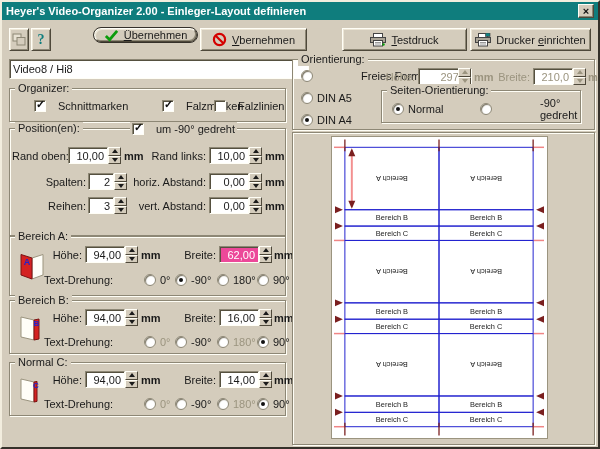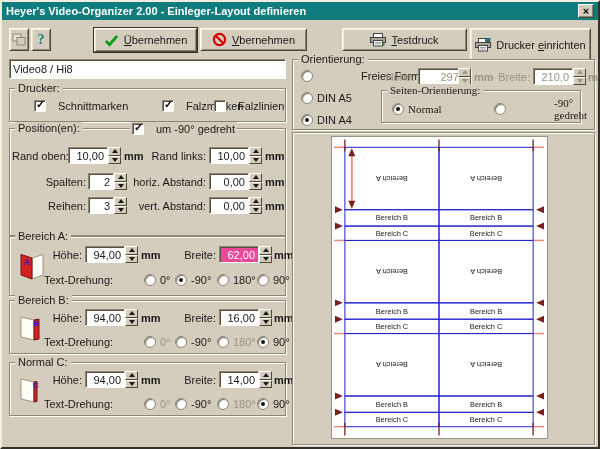--- a/index.html
+++ b/index.html
@@ -74,21 +74,21 @@
 
   <button class="b3" style="left:7px;top:26px;width:20px;height:23px;">
     <svg width="14" height="13" viewBox="0 0 14 13">
       <rect x="1" y="1" width="8" height="7" fill="#e7e1d2" stroke="#8d8775"></rect>
       <rect x="5" y="4.5" width="8" height="7.5" fill="#d4ccbc" stroke="#8d8775"></rect>
     </svg>
   </button>
   <button class="b3" style="left:29px;top:26px;width:20px;height:23px;">
     <span class="qmark">?</span>
   </button>
-  <button class="b3 default" style="left:92px;top:26px;width:103px;height:24px;">
+  <button class="b3 default" style="left:92px;top:26px;width:103px;height:14px;border-radius:8px;">
     <svg width="15" height="13" viewBox="0 0 16 13">
       <path d="M2 7 L6 11 L14 1.5" fill="none" stroke="#0c9c0c" stroke-width="3"></path>
     </svg>
     <span class="lbltxt"><span></span><span class="u">Ü</span><span>bernehmen</span></span>
   </button>
   <button class="b3" style="left:198px;top:26px;width:107px;height:23px;">
     <svg width="15" height="15" viewBox="0 0 15 15">
       <circle cx="7.5" cy="7.5" r="5.6" fill="none" stroke="#d40000" stroke-width="2.2"></circle>
       <line x1="3.7" y1="3.7" x2="11.3" y2="11.3" stroke="#d40000" stroke-width="2.2"></line>
     </svg>
@@ -98,36 +98,36 @@
     <svg width="16" height="14" viewBox="0 0 16 14">
       <rect x="3.5" y="0.5" width="9" height="4" fill="#fff" stroke="#444"></rect>
       <rect x="0.5" y="4.5" width="15" height="5" fill="#aaa496" stroke="#444"></rect>
       <rect x="3.5" y="7.5" width="9" height="5.5" fill="#fff" stroke="#444"></rect>
       <line x1="5" y1="9.5" x2="11" y2="9.5" stroke="#9a9a9a"></line>
       <line x1="5" y1="11" x2="11" y2="11" stroke="#9a9a9a"></line>
       <circle cx="13.5" cy="11.5" r="1.2" fill="#0c9c0c"></circle>
     </svg>
     <span class="lbltxt"><span></span><span class="u">T</span><span>estdruck</span></span>
   </button>
-  <button class="b3" style="left:468px;top:26px;width:121px;height:33px;">
+  <button class="b3" style="left:468px;top:26px;width:121px;height:23px;">
     <svg width="16" height="14" viewBox="0 0 16 14">
       <rect x="3.5" y="0.5" width="9" height="4" fill="#fff" stroke="#444"></rect>
       <rect x="10.5" y="0" width="4.5" height="3.5" fill="#0f8181" stroke="#444" stroke-width="0.7"></rect>
       <rect x="0.5" y="4.5" width="15" height="5" fill="#aaa496" stroke="#444"></rect>
       <rect x="3.5" y="7.5" width="9" height="5.5" fill="#fff" stroke="#444"></rect>
       <line x1="5" y1="9.5" x2="11" y2="9.5" stroke="#9a9a9a"></line>
       <line x1="5" y1="11" x2="11" y2="11" stroke="#9a9a9a"></line>
     </svg>
     <span class="lbltxt"><span>Drucker </span><span class="u">e</span><span>inrichten</span></span>
   </button>
 
-  <input class="field left" style="left: 7px; top: 57px; width: 277px; height: 20px;" value="Video8 / Hi8">
+  <input class="field left" style="left: 7px; top: 57px; width: 300px; height: 20px;" value="Video8 / Hi8">
 
   <div class="gb" style="left:7px;top:86px;width:277px;height:34px;">
-    <span class="gl">Drucker:</span>
+    <span class="gl">Organizer:</span>
     <span class="cbitem" style="left:24px;top:10px;">
       <span class="cb on"></span>
       <span>Schnittmarken</span>
     </span>
     <span class="cbitem" style="left:120px;top:10px;padding-left:32px;">
       <span class="cb on"></span>
       <span>Falzmarken</span>
     </span>
     <span class="cbitem" style="left:204px;top:10px;">
       <span class="cb"></span>
@@ -389,27 +389,27 @@
     <span class="spin dis" style="left:280px;top:8px;">
         <span class="sp">
           <i class="tu"></i>
         </span>
         <span class="sp">
           <i class="td"></i>
         </span>
       </span>
     <span class="unit dis" style="left:295px;top:11px;">mm</span>
 
-    <div class="gb" style="left:88px;top:30px;width:200px;height:33px;font-family:Liberation Serif, serif;">
+    <div class="gb" style="left:88px;top:30px;width:200px;height:33px;">
       <span class="gl">Seiten-Orientierung:</span>
       <span class="ritem" style="left:10px;top:11px;">
           <span class="rb on"></span>
           <span>Normal</span>
         </span>
-      <span class="ritem" style="left:112px;top:11px;gap:48px;">
+      <span class="ritem" style="left:98px;top:11px;gap:48px;">
           <span class="rb"></span>
           <span>-90° gedreht</span>
         </span>
     </div>
   </div>
 
   <div class="gb" style="left:290px;top:130px;width:303px;height:313px;">
     <div class="page" style="left:38px;top:3px;width:217px;height:303px;">
       <svg id="preview-svg" class="pv" viewBox="0 0 217 303">
           <rect x="13" y="10" width="95" height="63" fill="none" stroke="#2323cf" stroke-width="1"></rect>

